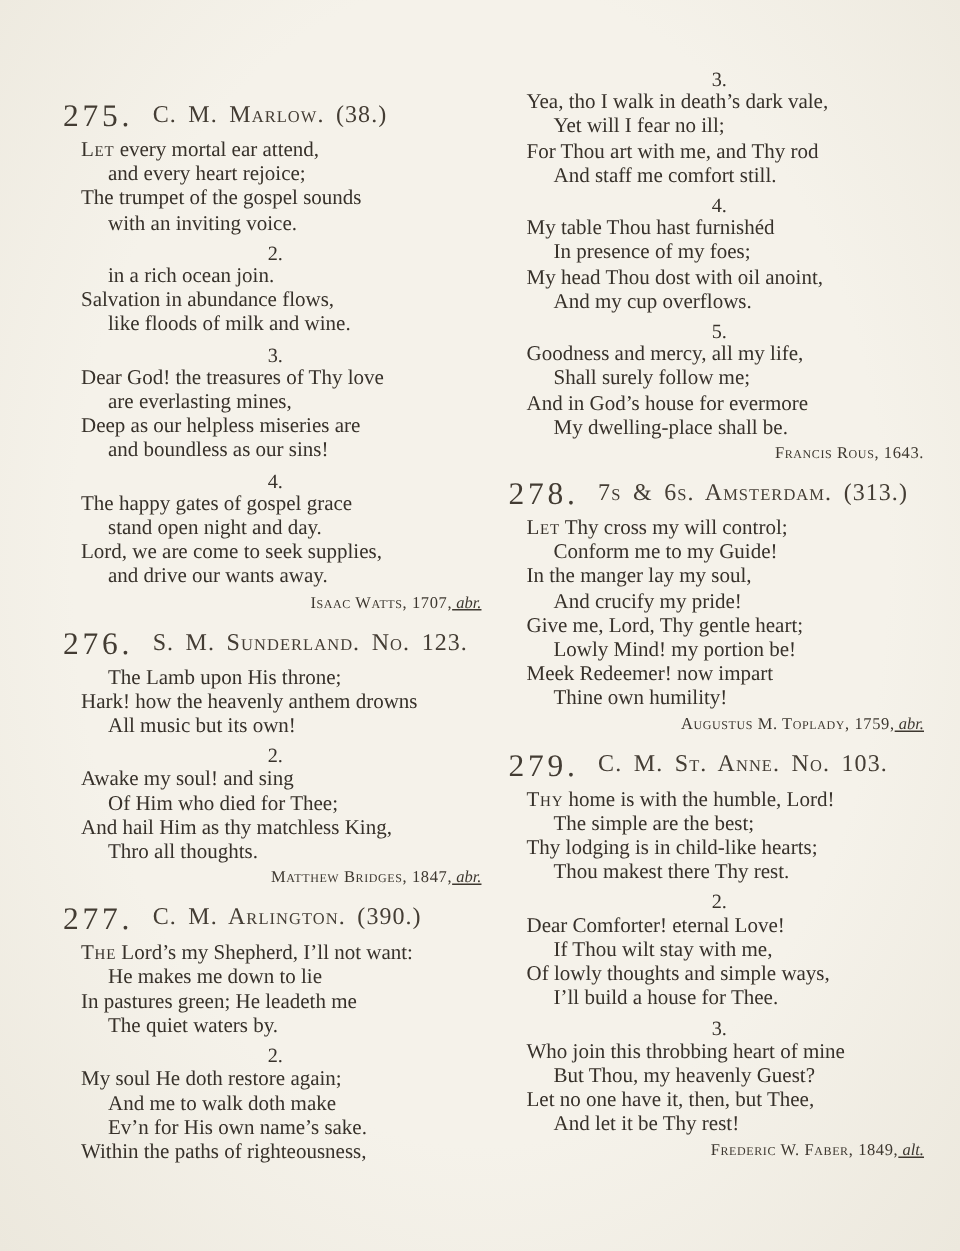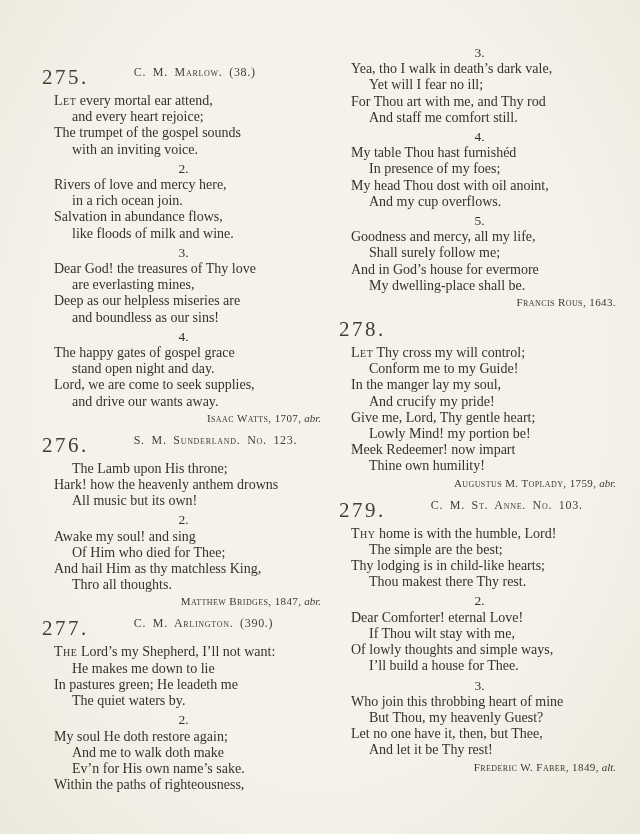--- a/index.html
+++ b/index.html
@@ -28,35 +28,34 @@
   .col-left {
     width: 288px;
     padding-top: 14px;
     margin-right: 14px;
   }
   .col-right {
     width: 286px;
   }
   .hymn-head {
     display: flex;
-    align-items: flex-start;
+    align-items: center;
     margin: 9px 0 4px 0;
     white-space: nowrap;
-    gap: 32px;
   }
   .hymn-number {
     font-size: 21px;
     letter-spacing: 2.5px;
     color: #433c33;
     margin-right: 13px;
     line-height: 24px;
   }
   .hymn-meta {
     font-variant: small-caps;
-    font-size: 12px;
+    font-size: 16px;
     letter-spacing: 0.7px;
     word-spacing: 3px;
     color: #443d34;
   }
   .line {
     font-size: 14px;
     line-height: 16.2px;
     padding-left: 12px;
     white-space: nowrap;
   }
@@ -80,38 +79,38 @@
     margin: 2px 0 5px 0;
     color: #3d372f;
   }
   .attr-name {
     font-variant: small-caps;
     letter-spacing: 0.4px;
     margin-left: 28px;
   }
   .attr-note {
     font-style: italic;
+    text-decoration: underline;
   }
 </style>
 </head>
 <body>
 
 <div class="page">
   <div class="col col-left" id="col-left">
       <section class="hymn">
         <div class="hymn-head">
           <span class="hymn-number">275.</span>
           <span class="hymn-meta">C. M. Marlow. (38.)</span>
         </div>
         <div class="line"><span class="lead">Let</span> every mortal ear attend,</div>
         <div class="line indent">and every heart rejoice;</div>
         <div class="line">The trumpet of the gospel sounds</div>
         <div class="line indent">with an inviting voice.</div>
         <div class="stanza-num">2.</div>
-        <div class="line">Rivers of love and mercy here,</div>
         <div class="line indent">in a rich ocean join.</div>
         <div class="line">Salvation in abundance flows,</div>
         <div class="line indent">like floods of milk and wine.</div>
         <div class="stanza-num">3.</div>
         <div class="line">Dear God! the treasures of Thy love</div>
         <div class="line indent">are everlasting mines,</div>
         <div class="line">Deep as our helpless miseries are</div>
         <div class="line indent">and boundless as our sins!</div>
         <div class="stanza-num">4.</div>
         <div class="line">The happy gates of gospel grace</div>
@@ -166,20 +165,21 @@
         <div class="stanza-num">5.</div>
         <div class="line">Goodness and mercy, all my life,</div>
         <div class="line indent">Shall surely follow me;</div>
         <div class="line">And in God’s house for evermore</div>
         <div class="line indent">My dwelling-place shall be.</div>
         <div class="attribution"><span class="attr-name">Francis Rous, 1643.</span></div>
       </section>
       <section class="hymn">
         <div class="hymn-head">
           <span class="hymn-number">278.</span>
+          <span class="hymn-meta">7s &amp; 6s. Amsterdam. (313.)</span>
         </div>
         <div class="line"><span class="lead">Let</span> Thy cross my will control;</div>
         <div class="line indent">Conform me to my Guide!</div>
         <div class="line">In the manger lay my soul,</div>
         <div class="line indent">And crucify my pride!</div>
         <div class="line">Give me, Lord, Thy gentle heart;</div>
         <div class="line indent">Lowly Mind! my portion be!</div>
         <div class="line">Meek Redeemer! now impart</div>
         <div class="line indent">Thine own humility!</div>
         <div class="attribution"><span class="attr-name">Augustus M. Toplady, 1759,</span><span class="attr-note">&nbsp;abr.</span></div>

